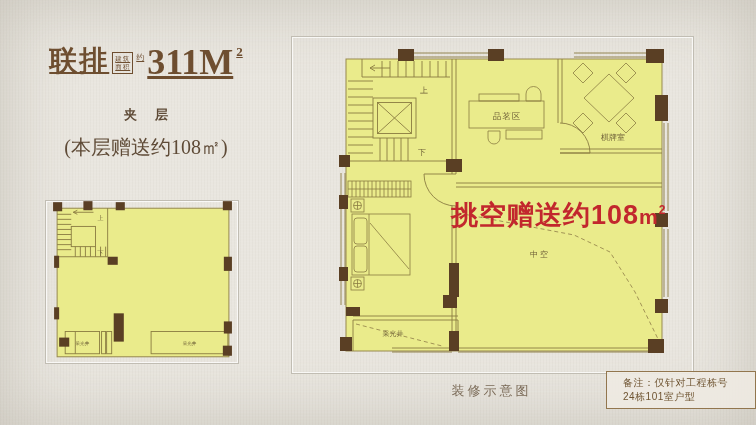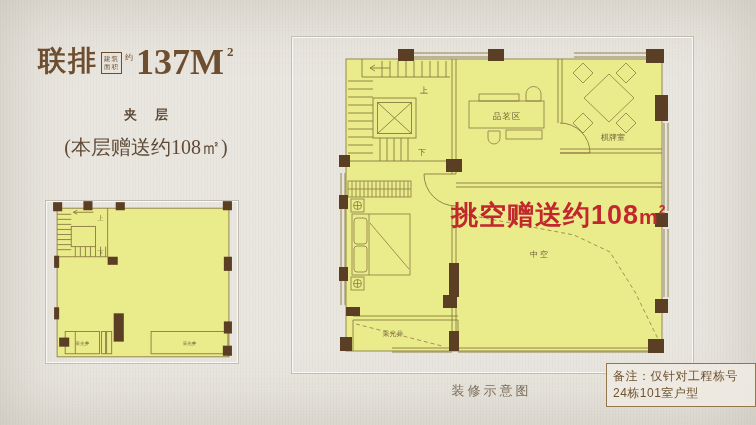--- a/index.html
+++ b/index.html
@@ -7,21 +7,21 @@
     position:relative;width:756px;height:425px;overflow:hidden;
     background-color:#e9e6df;
     background-image:
       repeating-linear-gradient(0deg, rgba(255,255,255,0.05) 0 1px, rgba(0,0,0,0) 1px 3px),
       repeating-linear-gradient(90deg, rgba(125,115,98,0.04) 0 1px, rgba(0,0,0,0) 1px 3px);
     box-shadow: inset 0 0 70px rgba(120,110,95,0.28);
     font-family:"Liberation Sans",sans-serif;
   }
   
   .header{position:absolute;left:38px;top:44px;width:216px;text-align:center;color:#6e4e30;}
-  .title-row{display:flex;justify-content:flex-start;align-items:flex-start;gap:3px;}
+  .title-row{display:flex;justify-content:center;align-items:flex-start;gap:3px;text-decoration:underline;}
   .t-type{font-family:"Liberation Serif",serif;font-weight:bold;font-size:28px;line-height:34px;letter-spacing:2px;}
   .area-box{display:inline-flex;flex-direction:column;border:1px solid #6e4e30;
     font-size:6.5px;line-height:8px;padding:2px 2px;margin-top:8px;letter-spacing:1px;}
   .t-about{font-size:8px;margin-top:8px;}
   .t-num{font-family:"Liberation Serif",serif;font-weight:bold;font-size:36px;line-height:36px;}
   .t-sup{font-family:"Liberation Serif",serif;font-weight:bold;font-size:13px;line-height:13px;margin-top:1px;}
   .floor-title{margin-top:26px;font-family:"Liberation Serif",serif;font-weight:bold;
     font-size:13px;color:#5f4b37;letter-spacing:18px;text-indent:18px;}
   .floor-note{margin-top:10px;font-family:"Liberation Serif",serif;font-size:20px;color:#5f4b37;}
   
@@ -36,37 +36,37 @@
   .dash{fill:none;stroke:#99894f;stroke-width:0.9;stroke-dasharray:4 3;}
   .pl{font-family:"Liberation Sans",sans-serif;fill:#6f6138;text-anchor:middle;}
   
   .highlight{position:absolute;left:416px;top:196px;white-space:nowrap;
     color:#c2272d;font-weight:bold;font-size:27px;line-height:28px;letter-spacing:1px;margin-left:35px;}
   .hl-unit{font-size:21px;}
   .hl-sup{font-size:12px;vertical-align:10px;}
   .caption{position:absolute;text-align:center;font-size:13px;color:#7b6b58;letter-spacing:3px;}
   .caption.left-cap{left:45px;top:372px;width:192px;}
   .caption.right-cap{left:291px;top:382px;width:401px;}
-  .note-box{position:absolute;left:606px;top:363px;border:1px solid #92764e;
-    background:rgba(238,234,226,0.9);padding:4px 6px;font-size:12px;color:#6e5330;letter-spacing:0.5px;}
+  .note-box{position:absolute;left:606px;top:371px;border:1px solid #92764e;
+    background:rgba(238,234,226,0.9);padding:4px 16px;font-size:10px;color:#6e5330;letter-spacing:0.5px;}
 </style>
 </head>
 <body>
 
 <div class="stage">
 
   <div class="header">
     <div class="title-row">
       <span class="t-type">联排</span>
       <span class="area-box">
         <span>建筑</span>
         <span>面积</span>
       </span>
       <span class="t-about">约</span>
-      <span class="t-num">137M</span>
+      <span class="t-num">311M</span>
       <span class="t-sup">2</span>
     </div>
     <div class="floor-title">夹层</div>
     <div class="floor-note">(本层赠送约108㎡)</div>
   </div>
 
   <div class="plan-box left">
     <svg class="plan-svg" viewBox="0 0 190 160">
       <rect class="yellow" x="11" y="7" width="170" height="147"></rect>
       <g class="ln">

